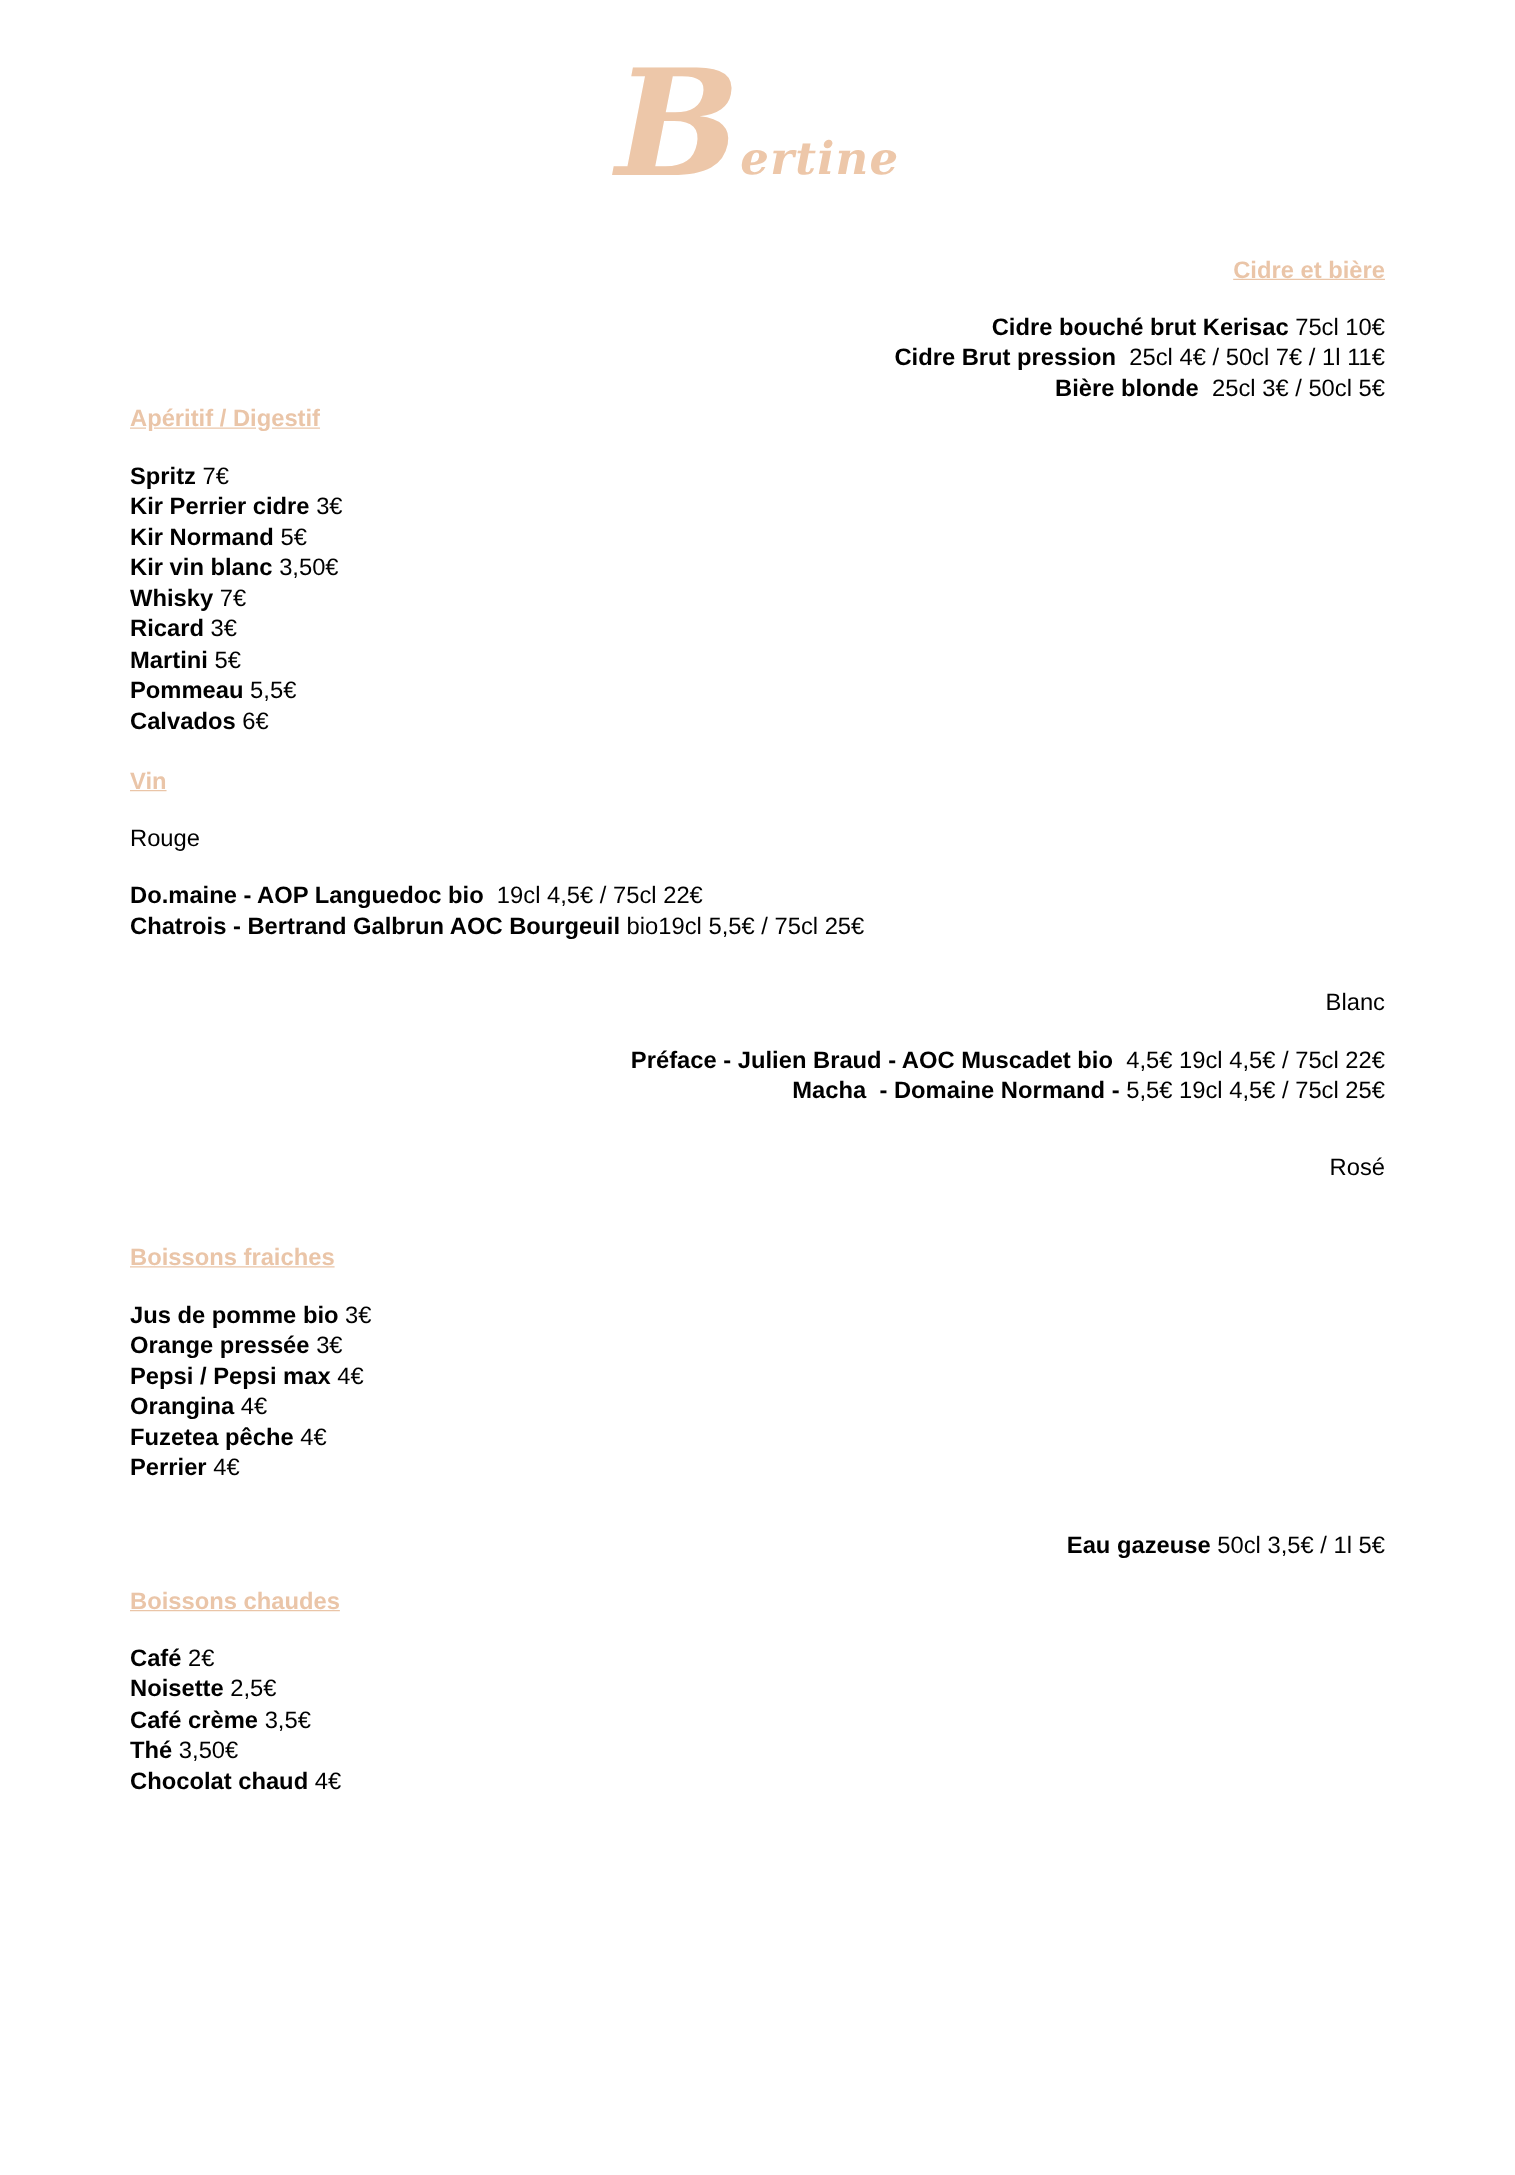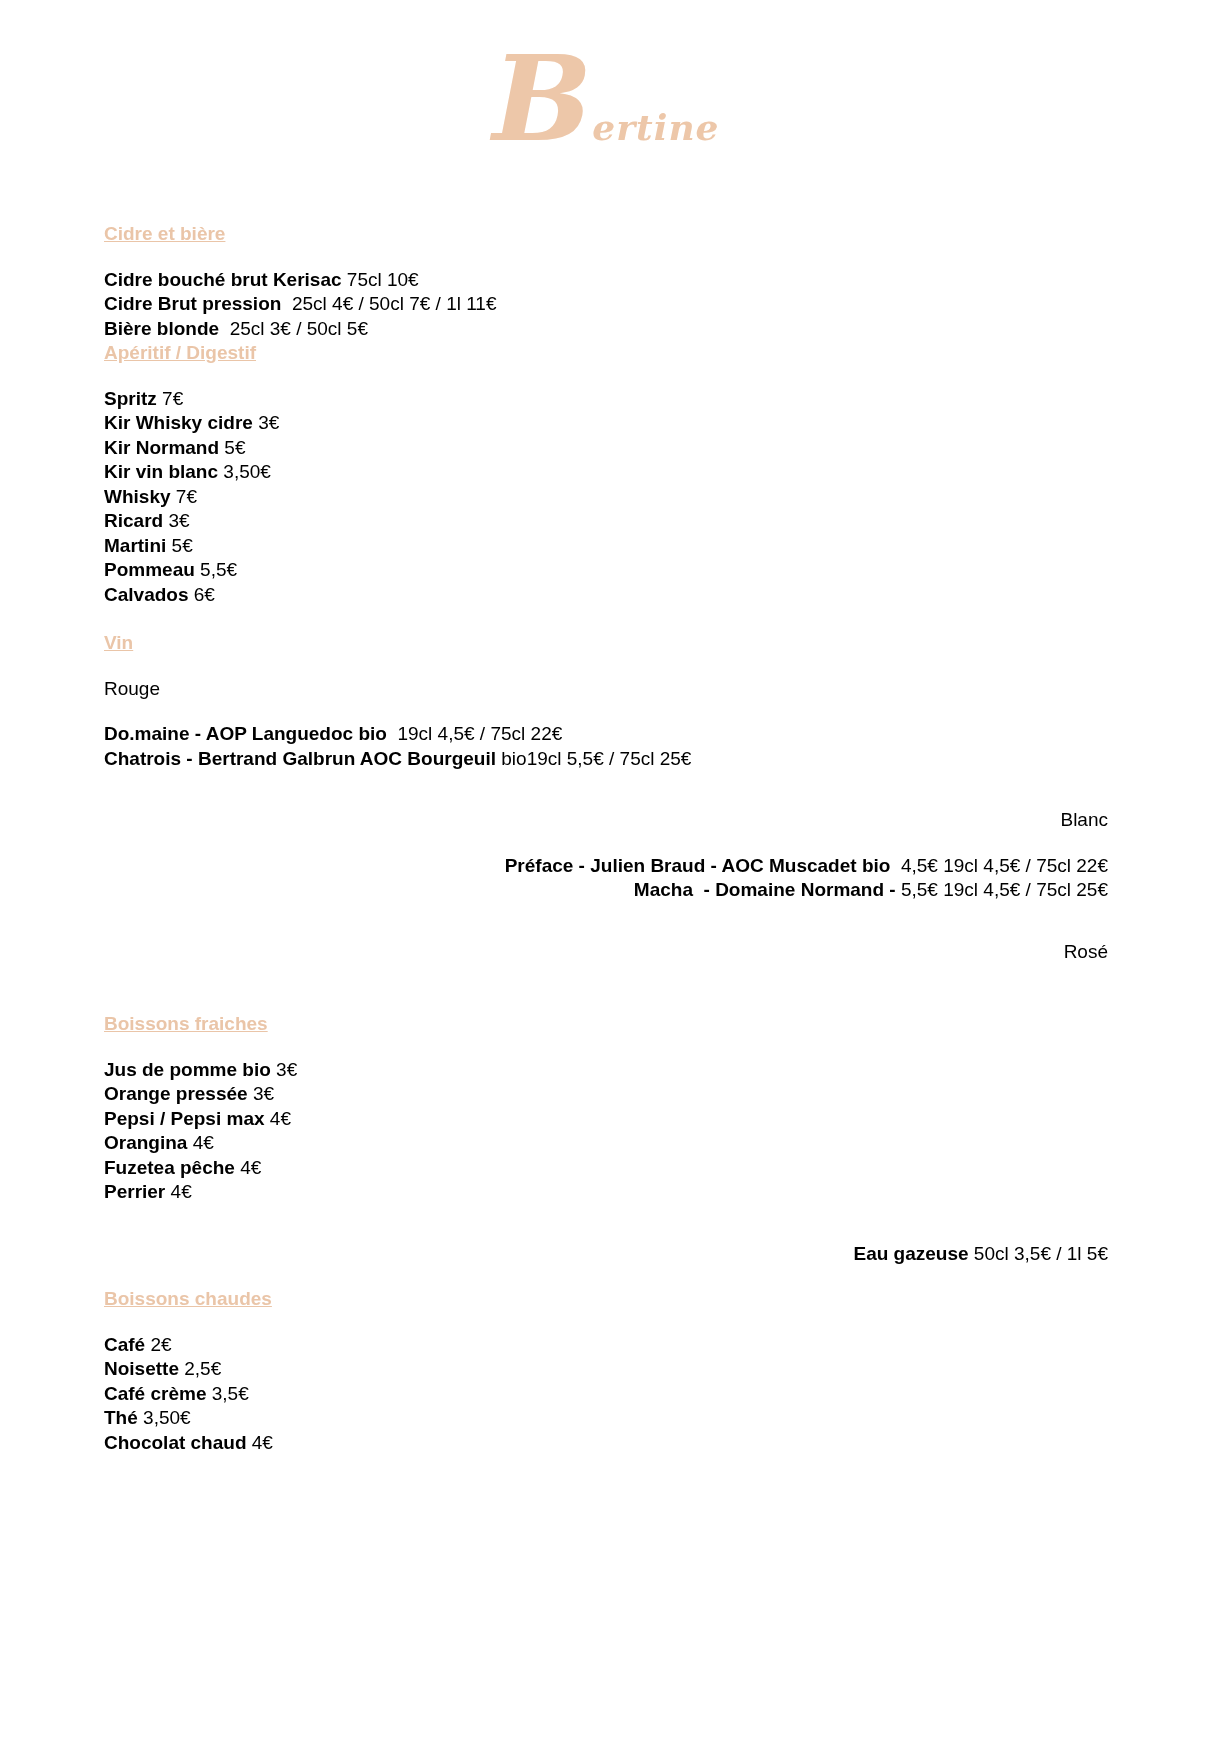--- a/index.html
+++ b/index.html
@@ -42,21 +42,21 @@
   }
   .logo-rest {
     font-size: 36px;
     letter-spacing: 1px;
     padding-bottom: 4px;
   }
   .menu {
     padding: 0 104px;
   }
   .menu section { }
-  .menu section:nth-of-type(1) { margin-top: 77px; }
+  .menu section:nth-of-type(1) { margin-top: 60px; text-align: right; }
   .menu section:nth-of-type(3) { margin-top: 24px; }
   .menu section:nth-of-type(4) { margin-top: 48px; }
   .menu section:nth-of-type(5) { margin-top: 21px; }
   .line {
     font-size: 19px;
     line-height: 24.5px;
     white-space: pre-wrap;
   }
   .title {
     color: var(--accent);
@@ -87,21 +87,21 @@
         <div class="group">
           <div class="line item"><span class="b">Cidre bouché brut Kerisac</span><span class="r"> 75cl 10€</span></div>
           <div class="line item"><span class="b">Cidre Brut pression</span><span class="r">  25cl 4€ / 50cl 7€ / 1l 11€</span></div>
           <div class="line item"><span class="b">Bière blonde</span><span class="r">  25cl 3€ / 50cl 5€</span></div>
         </div>
       </section>
       <section class="section">
         <div class="line title">Apéritif / Digestif</div>
         <div class="group">
           <div class="line item"><span class="b">Spritz</span><span class="r"> 7€</span></div>
-          <div class="line item"><span class="b">Kir Whisky cidre</span><span class="r"> 3€</span></div>
+          <div class="line item"><span class="b">Kir Perrier cidre</span><span class="r"> 3€</span></div>
           <div class="line item"><span class="b">Kir Normand</span><span class="r"> 5€</span></div>
           <div class="line item"><span class="b">Kir vin blanc</span><span class="r"> 3,50€</span></div>
           <div class="line item"><span class="b">Whisky</span><span class="r"> 7€</span></div>
           <div class="line item"><span class="b">Ricard</span><span class="r"> 3€</span></div>
           <div class="line item"><span class="b">Martini</span><span class="r"> 5€</span></div>
           <div class="line item"><span class="b">Pommeau</span><span class="r"> 5,5€</span></div>
           <div class="line item"><span class="b">Calvados</span><span class="r"> 6€</span></div>
         </div>
       </section>
       <section class="section">

